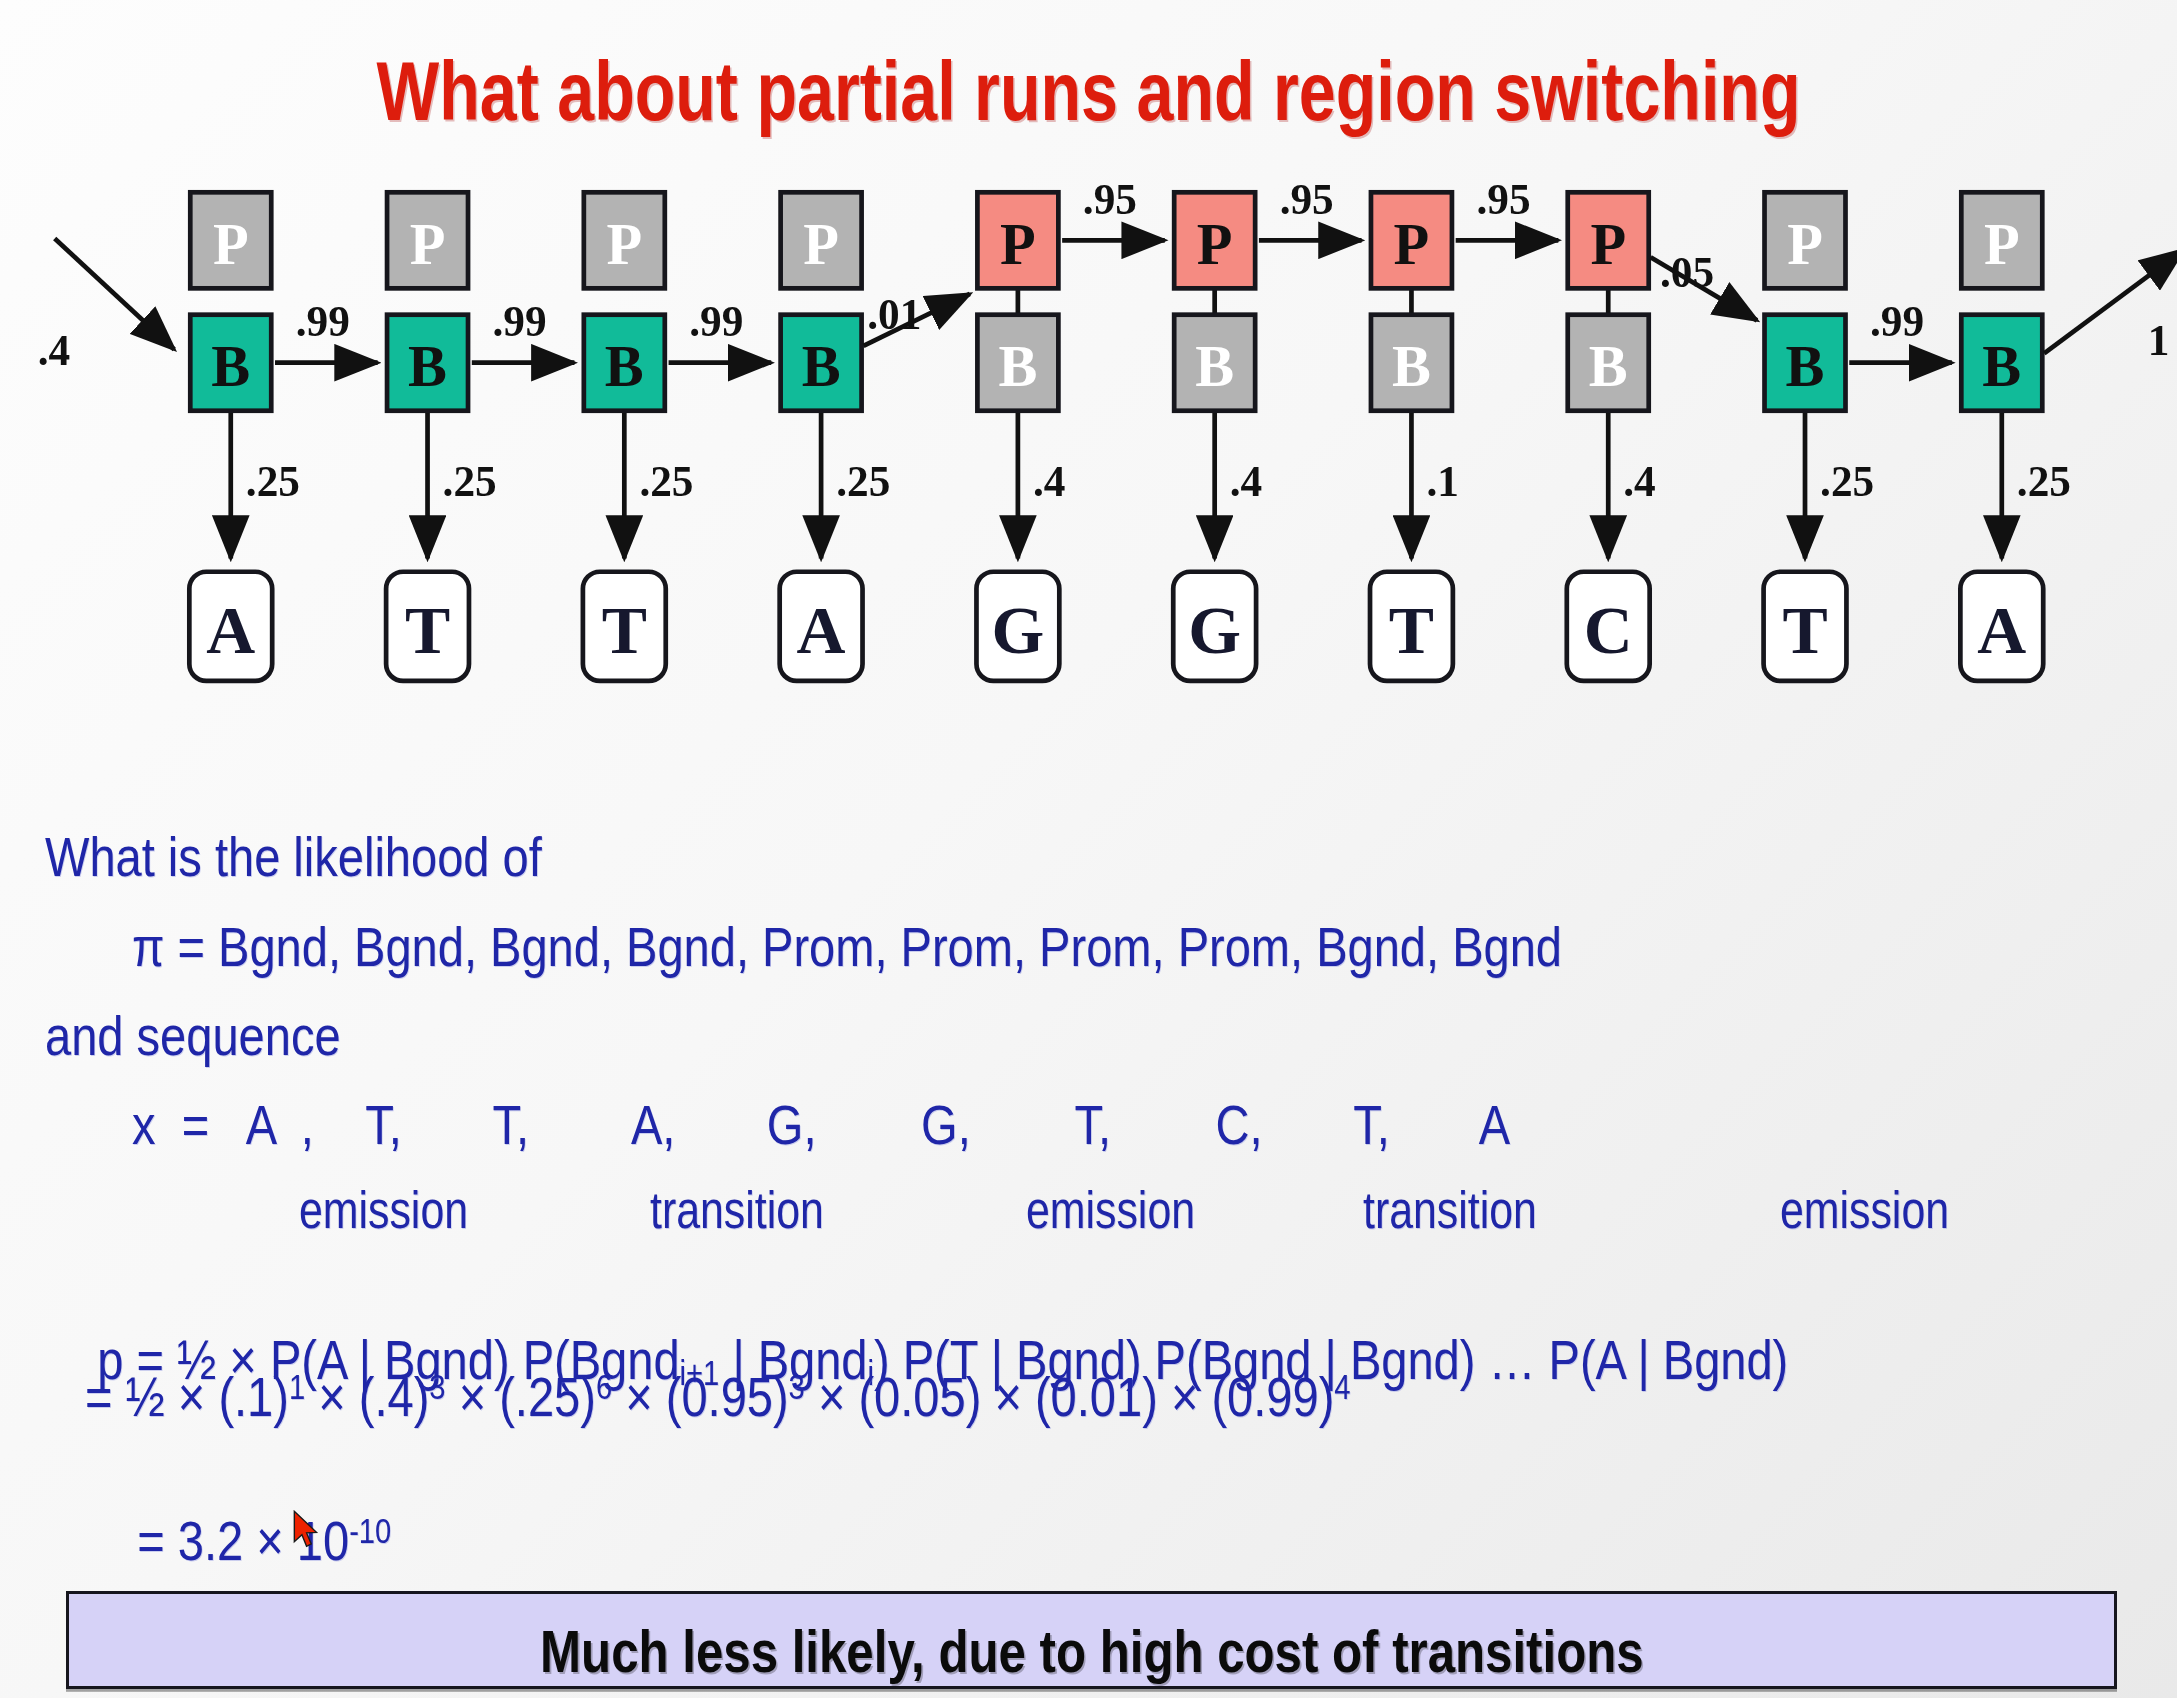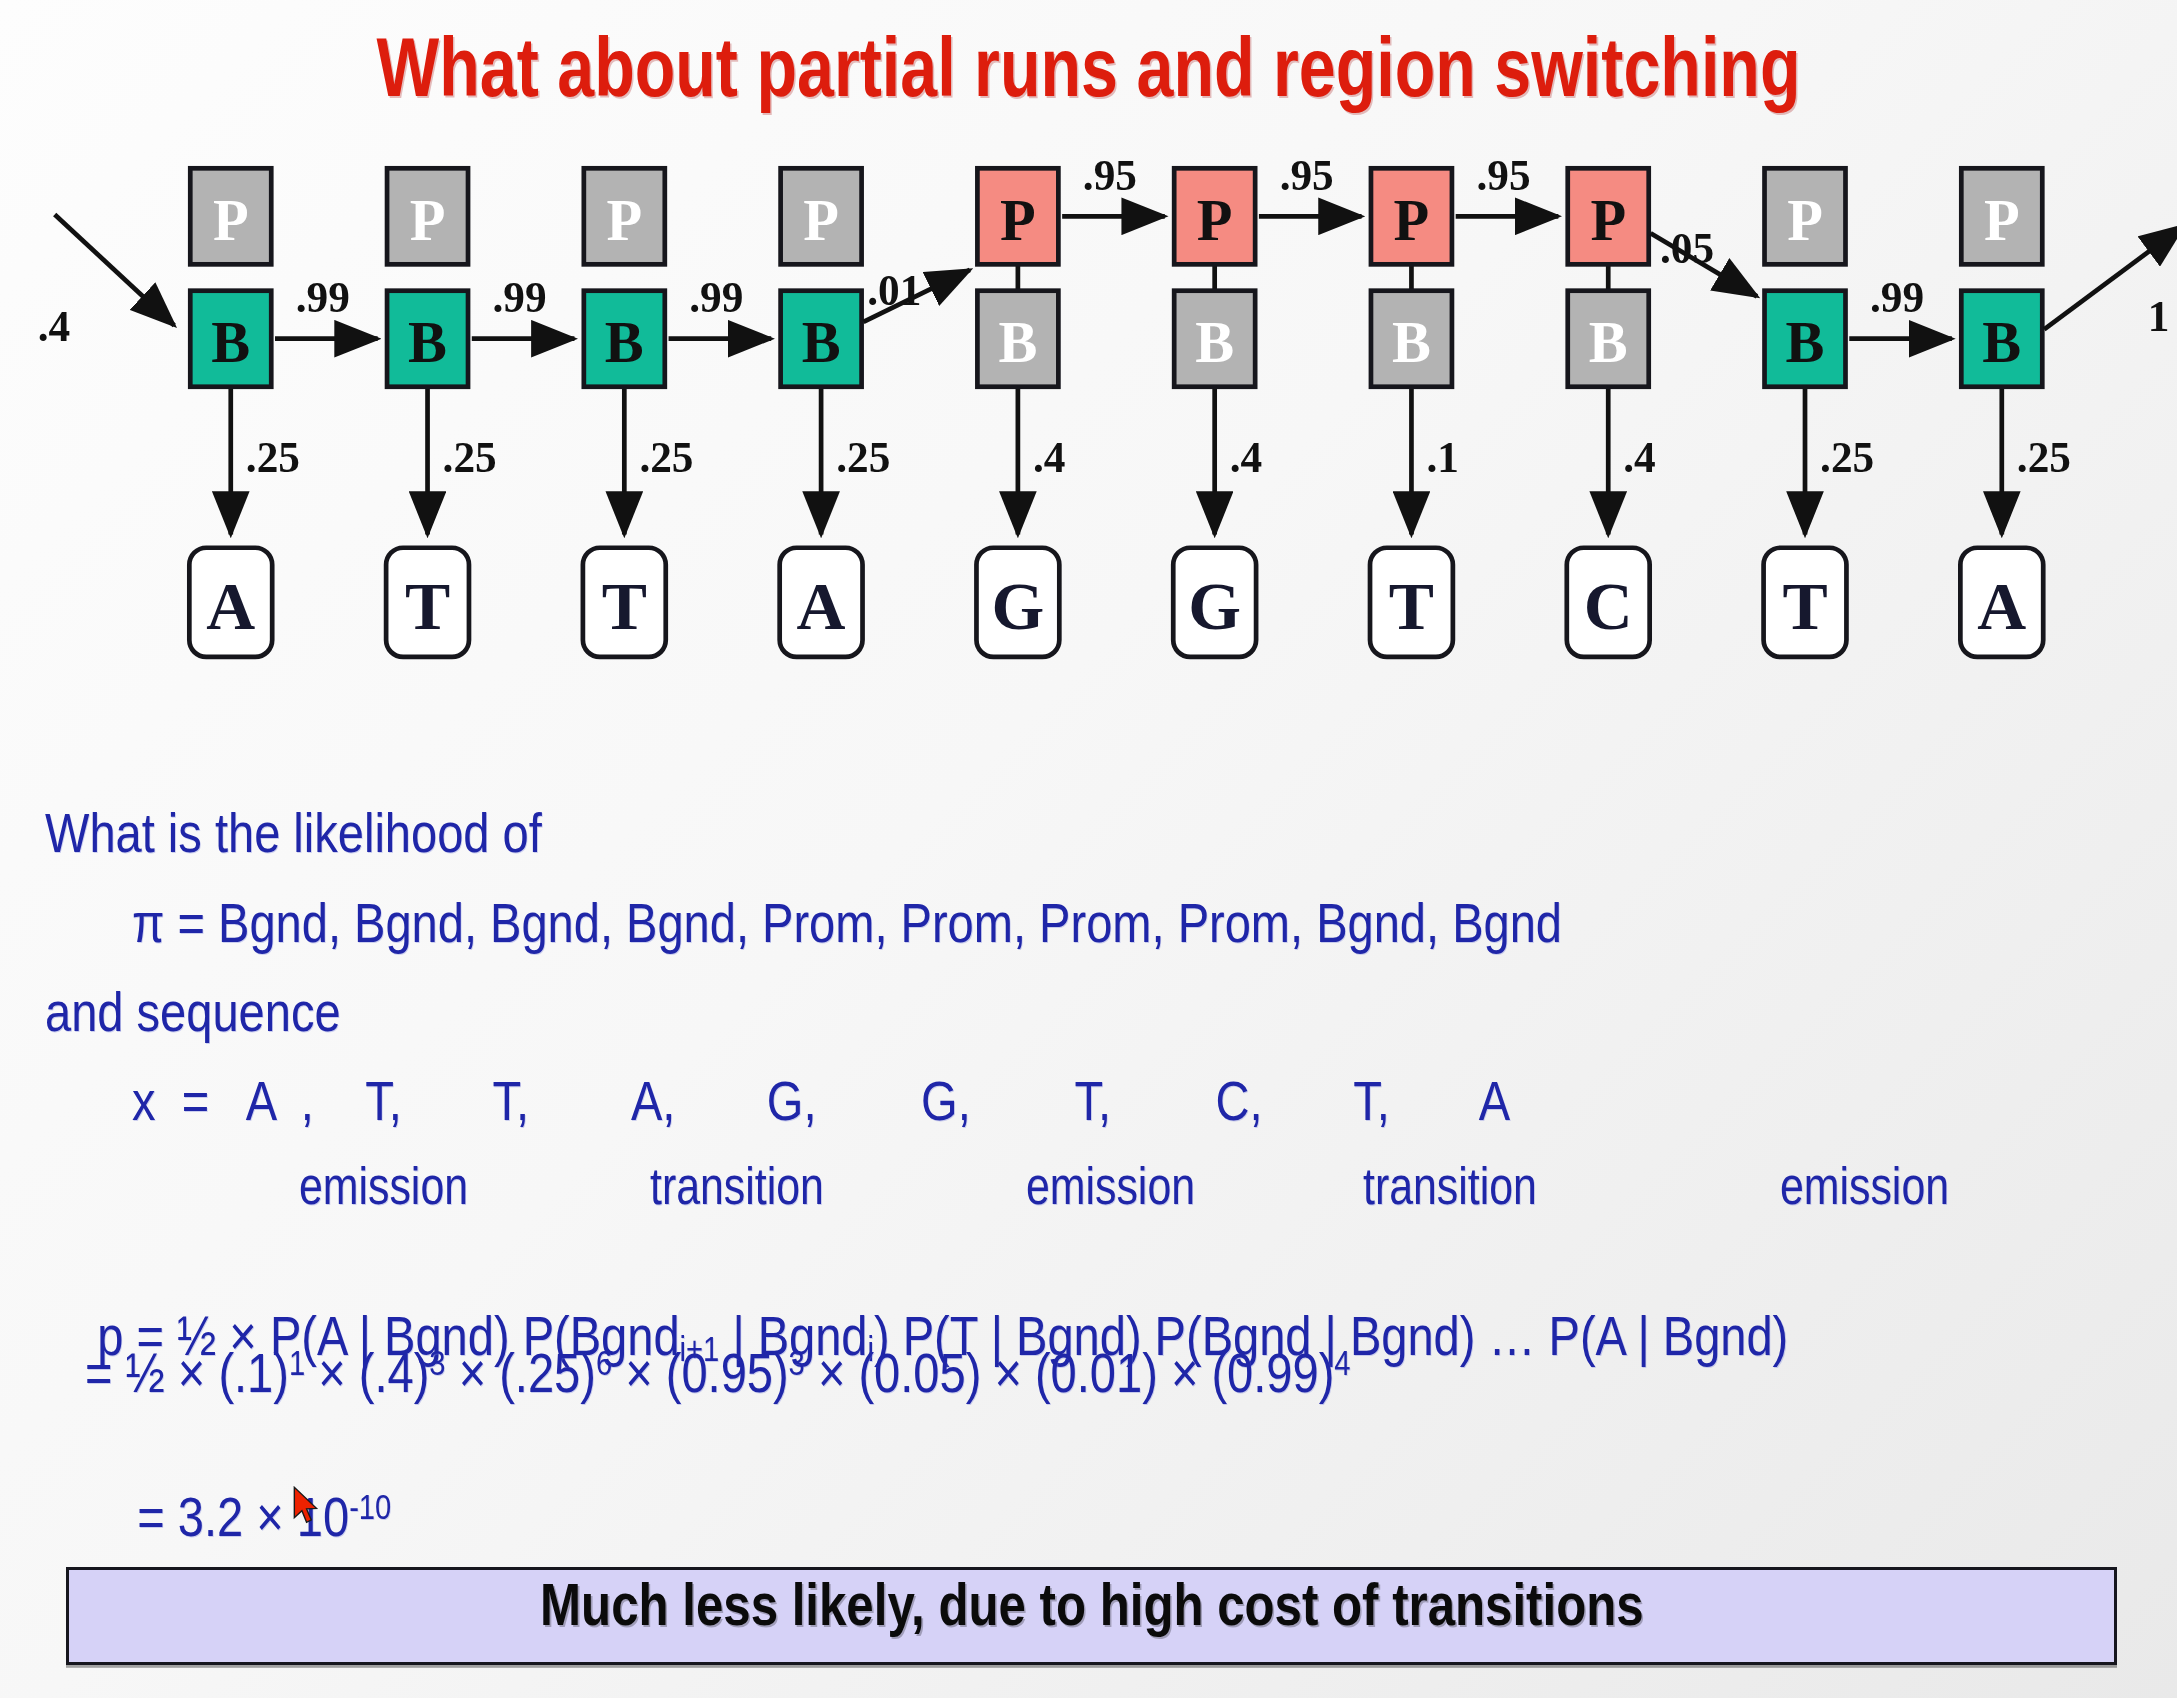--- a/index.html
+++ b/index.html
@@ -3,21 +3,21 @@
 <meta charset="utf-8">
 <title>HMM Slide</title>
 <style>
   html,body{margin:0;padding:0;}
   body{
     width:2177px;height:1699px;
     background:linear-gradient(135deg,#fdfdfd 0%,#f7f7f7 45%,#e9e9e9 100%);
     font-family:"Liberation Sans",sans-serif;
     overflow:hidden;position:relative;
   }
-  #slide{position:absolute;inset:0;}
+  #slide{position:absolute;inset:0;margin-top:24px;}
 
   
   .title{
     position:absolute;left:0;top:26px;width:2177px;text-align:center;
     font-family:"Liberation Sans",sans-serif;
     font-weight:bold;font-size:83px;line-height:1.0;
     color:#dd1d0d;
     transform:scaleX(0.80);transform-origin:center top;
     letter-spacing:0px;white-space:nowrap;
     text-shadow:1.9px 1.9px 0 rgba(160,0,0,0.25);
@@ -51,21 +51,21 @@
   }
   .bluetext sub{font-size:0.62em;vertical-align:-0.18em;}
   .bluetext sup{font-size:0.62em;vertical-align:0.48em;}
   .small-lbl{font-size:51px;}
 
   
   #banner{
     position:absolute;left:66px;top:1567px;width:2045px;height:92px;
     background:#d6d2f7;border:3.8px solid #16161e;
     box-shadow:0 2.8px 0 rgba(0,0,0,0.35);
-    display:flex;align-items:flex-start;justify-content:center;
+    display:flex;align-items:flex-end;justify-content:center;
   }
   #banner .btxt{
     font-family:"Liberation Sans",sans-serif;font-weight:bold;
     font-size:60px;color:#0b0b0b;white-space:nowrap;
     transform:scaleX(0.82);transform-origin:center;
     text-shadow:1.9px 1.9px 0 rgba(0,0,0,0.25);
   }
 
   
   #cursor{position:absolute;left:292px;top:1486px;width:28px;height:40px;}

